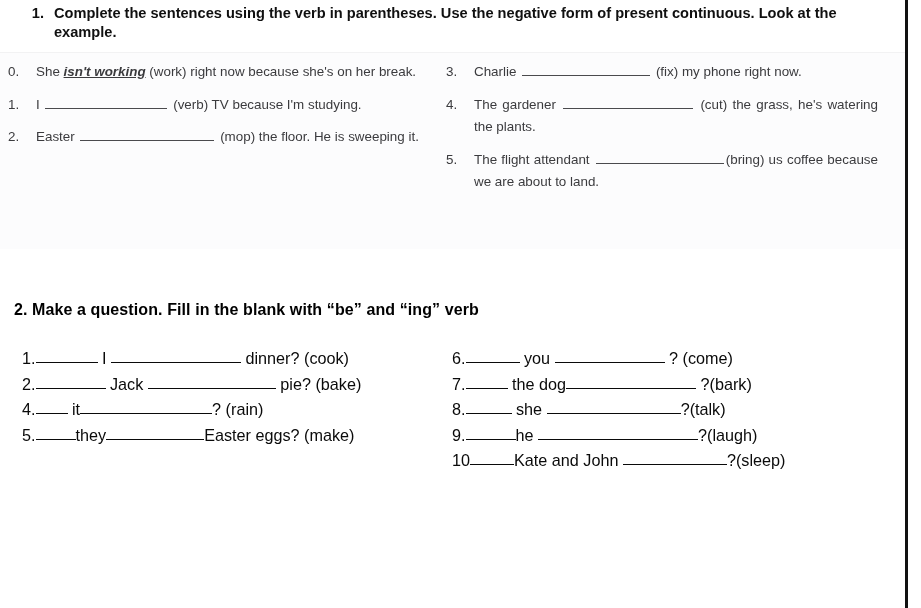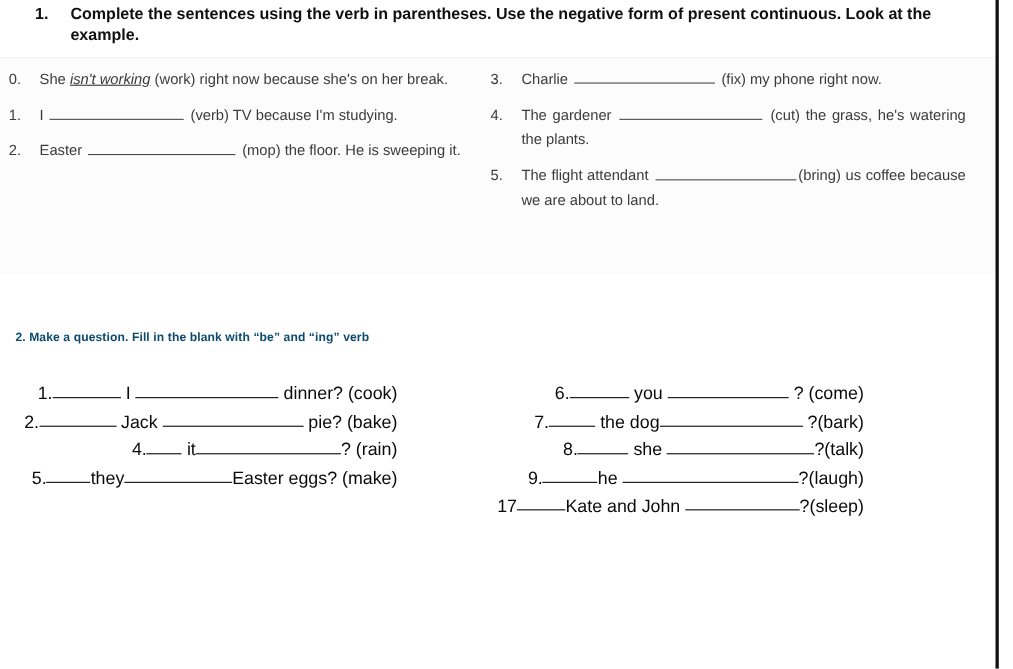--- a/index.html
+++ b/index.html
@@ -38,21 +38,21 @@
     color: #101010;
   }
   .instruction-1 .num {
     position: absolute;
     left: 0;
     top: 0;
     width: 26px;
     text-align: right;
   }
   .instruction-1 .body {
-    margin-left: 46px;
+    margin-left: 36px;
     display: block;
   }
 
   
   .exercise-box {
     position: absolute;
     left: 0;
     top: 52px;
     width: 905px;
     height: 197px;
@@ -83,57 +83,57 @@
     text-align: left;
   }
   .q1 .qtext {
     display: block;
     margin-left: 28px;
     text-align: justify;
     text-justify: inter-word;
   }
 
   .ans {
-    font-weight: normal;
+    font-weight: bold;
     font-style: italic;
     text-decoration: underline;
   }
 
   .blank-ul {
     display: inline-block;
     border-bottom: 1px solid #4a4a4d;
     vertical-align: baseline;
     height: 13px;
     margin: 0 2px;
   }
 
   
   .instruction-2 {
     position: absolute;
     left: 14px;
     top: 301px;
-    font-size: 11px;
+    font-size: 16px;
     font-weight: bold;
-    color: #0c4a6e;
+    color: #000000;
     letter-spacing: 0.1px;
   }
 
   
   .ex2-col {
     position: absolute;
     top: 346px;
     font-size: 16.2px;
     line-height: 25.6px;
     color: #0a0a0a;
     white-space: nowrap;
   }
   .ex2-col.left  { left: 22px; }
   .ex2-col.right { left: 452px; }
 
-  .q2 { height: 25.6px; text-align: right; }
+  .q2 { height: 25.6px; }
   .q2 .n { display: inline; }
 
   .bl {
     display: inline-block;
     border-bottom: 1.6px solid #0a0a0a;
     height: 14px;
     vertical-align: baseline;
     margin-bottom: 1px;
   }
 </style>
@@ -182,16 +182,16 @@
     <div class="q2"><span class="n">1.</span><span class="bl" style="width: 62px;"></span><span> I </span><span class="bl" style="width: 130px;"></span><span> dinner? (cook)</span></div>
     <div class="q2"><span class="n">2.</span><span class="bl" style="width: 70px;"></span><span> Jack </span><span class="bl" style="width: 128px;"></span><span> pie? (bake)</span></div>
     <div class="q2"><span class="n">4.</span><span class="bl" style="width: 32px;"></span><span>  it</span><span class="bl" style="width: 132px;"></span><span>? (rain)</span></div>
     <div class="q2"><span class="n">5.</span><span class="bl" style="width: 40px;"></span><span>they</span><span class="bl" style="width: 98px;"></span><span>Easter eggs? (make)</span></div>
   </div>
 <div class="ex2-col right" id="ex2-right">
     <div class="q2"><span class="n">6.</span><span class="bl" style="width: 54px;"></span><span> you </span><span class="bl" style="width: 110px;"></span><span> ? (come)</span></div>
     <div class="q2"><span class="n">7.</span><span class="bl" style="width: 42px;"></span><span> the dog</span><span class="bl" style="width: 130px;"></span><span> ?(bark)</span></div>
     <div class="q2"><span class="n">8.</span><span class="bl" style="width: 46px;"></span><span> she </span><span class="bl" style="width: 134px;"></span><span>?(talk)</span></div>
     <div class="q2"><span class="n">9.</span><span class="bl" style="width: 50px;"></span><span>he </span><span class="bl" style="width: 160px;"></span><span>?(laugh)</span></div>
-    <div class="q2"><span class="n">17</span><span class="bl" style="width: 44px;"></span><span>Kate and John </span><span class="bl" style="width: 104px;"></span><span>?(sleep)</span></div>
+    <div class="q2"><span class="n">10</span><span class="bl" style="width: 44px;"></span><span>Kate and John </span><span class="bl" style="width: 104px;"></span><span>?(sleep)</span></div>
   </div>
 
 <div class="scan-edge"></div>
 
 </body></html>

